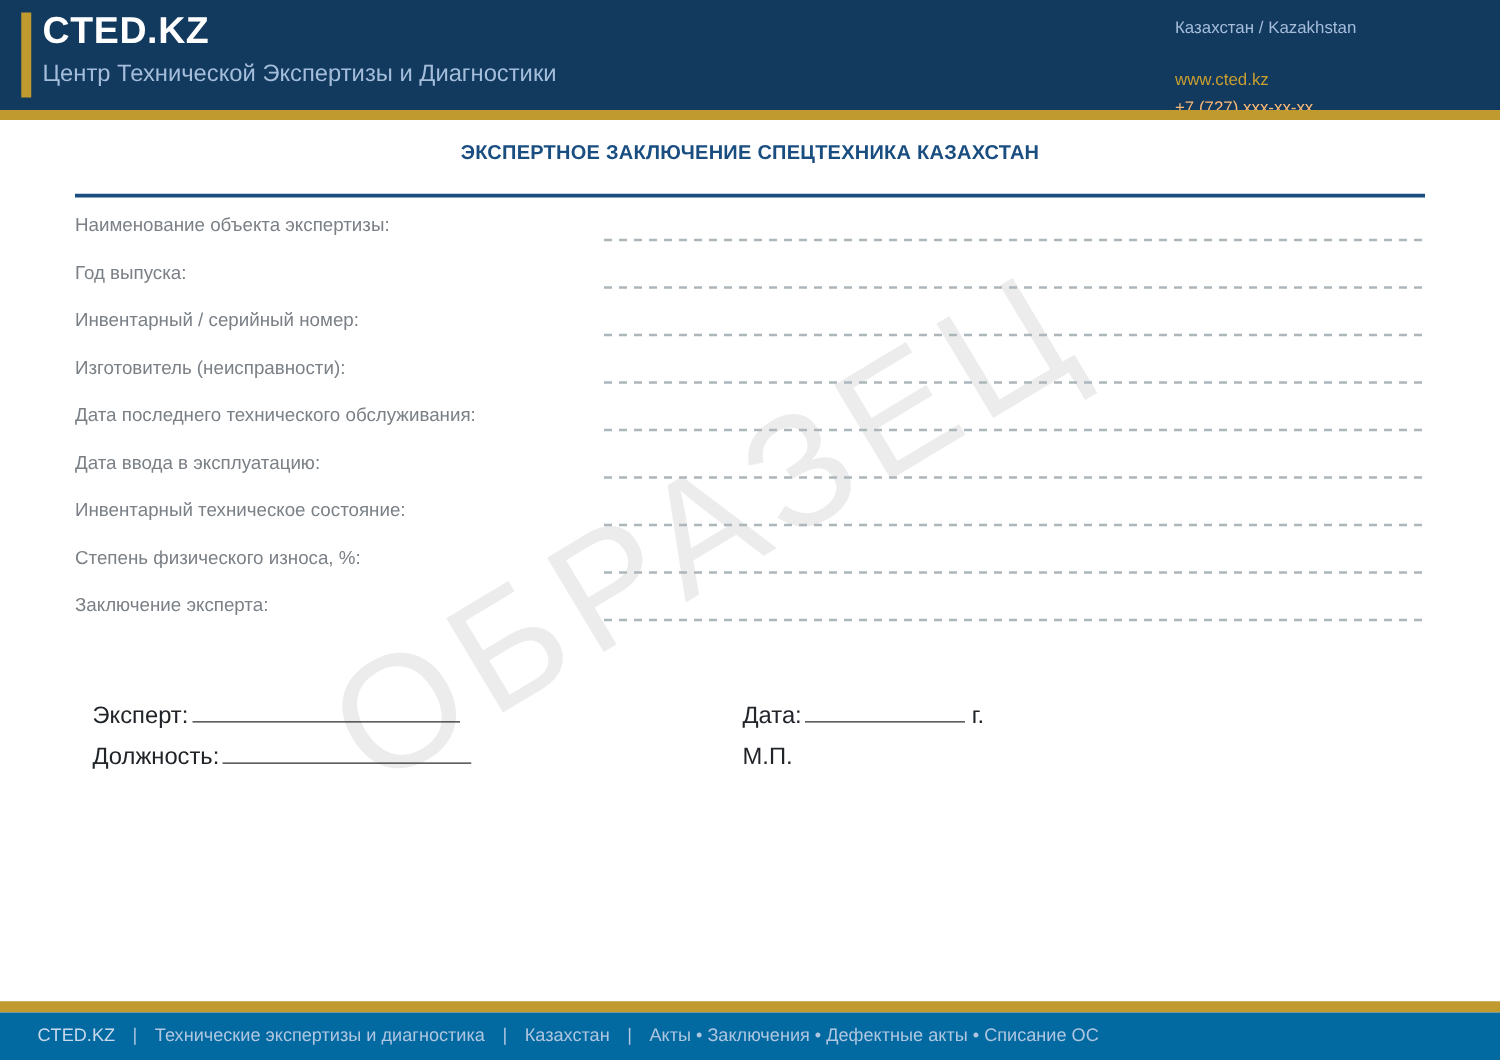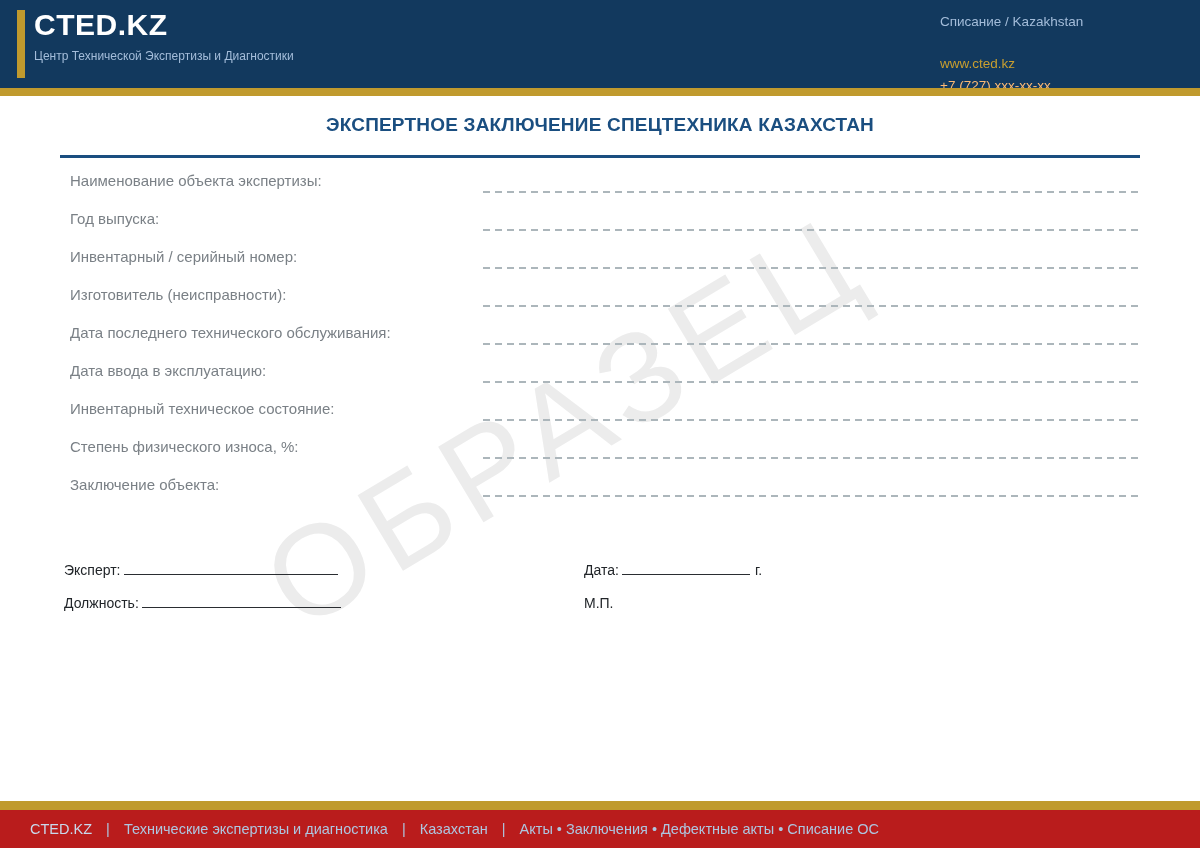--- a/index.html
+++ b/index.html
@@ -18,38 +18,38 @@
   .header-accent {
     position:absolute; left:17px; top:10px; width:8px; height:68px;
     background:#C09A2E;
   }
   .logo {
     position:absolute; left:34px; top:8px;
     color:#ffffff; font-size:30px; font-weight:bold; letter-spacing:0.5px;
   }
   .header-subtitle {
     position:absolute; left:34px; top:49px;
-    color:#A4BDDA; font-size:12px;
+    color:#A4BDDA; font-size:19px;
   }
   .contact {
     position:absolute; left:940px; top:11px;
     font-size:13.5px; line-height:22px;
   }
   .contact-region { color:#A4BDDA; }
   .contact-site   { color:#C99F2F; cursor:pointer;margin-top:20px; }
   .contact-phone  { color:#fdba74; }
   .gold-divider {
     position:absolute; top:88px; left:0; width:1200px; height:8px;
     background:#C09A2E;
   }
   
   .doc-title {
     position:absolute; top:114px; left:0; width:1200px;
     text-align:center; color:#1A4E80;
-    font-size:19px; font-weight:bold; letter-spacing:0.2px;
+    font-size:16px; font-weight:bold; letter-spacing:0.2px;
   }
   .title-rule {
     position:absolute; top:155px; left:60px; width:1080px; height:3px;
     background:#1A4E80;
   }
   
   .watermark {
     position:absolute; left:165px; top:348px; width:800px;
     text-align:center;
     transform:rotate(-31deg);
@@ -57,66 +57,66 @@
     color:#ECECEC; z-index:0;
     user-select:none; white-space:nowrap;
   }
   
   .form-rows {
     position:absolute; top:170px; left:0; width:1200px; z-index:1;
   }
   .form-row { position:relative; height:38px; }
   .field-label {
     position:absolute; left:60px; top:2px;
-    font-size:15px; color:#7A8086;margin-left:10px;
+    font-size:15px; color:#7A8086;
   }
   .field-line {
     position:absolute; left:483px; right:60px; top:21px; height:2px;
     background:repeating-linear-gradient(to right,
       #ACB6BB 0, #ACB6BB 7px, transparent 7px, transparent 12px);
   }
   
   .sig {
-    position:absolute; top:562px; left:4px; width:1028px; height:60px;
-    font-size:14px; color:#212529; z-index:1;
+    position:absolute; top:562px; left:14px; width:1028px; height:60px;
+    font-size:19px; color:#212529; z-index:1;
   }
   .sig-expert   { position:absolute; left:60px;  top:0; }
   .sig-date     { position:absolute; left:580px; top:0; }
   .sig-position { position:absolute; left:60px;  top:33px; }
   .sig-stamp    { position:absolute; left:580px; top:33px; }
   .sig-line {
     display:inline-block; height:13px;
     border-bottom:1.6px solid #2A2D31; margin-left:3px;
   }
   .sig-line.w214 { width:214px; }
   .sig-line.w199 { width:199px; }
   .sig-line.w128 { width:128px; margin-right:5px; }
   
   .footer-gold {
     position:absolute; top:801px; left:0; width:1200px; height:9px;
     background:#C09A2E;
   }
   .footer {
     position:absolute; top:810px; left:0; width:1200px; height:38px;
-    background:#b91c1c;
+    background:#0369a1;
     color:#AEC6E0; font-size:14.5px; line-height:38px;
     padding-left:30px; white-space:nowrap;
   }
   .footer .sep { margin:0 10px; color:#AEC6E0; }
   .footer .brand { color:#C9D9EC; }
 </style>
 </head>
 <body>
 
 <div class="header">
   <div class="header-accent"></div>
   <div class="logo">CTED.KZ</div>
   <div class="header-subtitle">Центр Технической Экспертизы и Диагностики</div>
   <div class="contact">
-    <div class="contact-region">Списание / Kazakhstan</div>
+    <div class="contact-region">Казахстан / Kazakhstan</div>
     <div class="contact-site">www.cted.kz</div>
     <div class="contact-phone">+7 (727) xxx-xx-xx</div>
   </div>
 </div>
 <div class="gold-divider"></div>
 
 <div class="watermark">ОБРАЗЕЦ</div>
 
 <div class="doc-title">ЭКСПЕРТНОЕ ЗАКЛЮЧЕНИЕ СПЕЦТЕХНИКА КАЗАХСТАН</div>
 <div class="title-rule"></div>
@@ -148,21 +148,21 @@
   </div>
   <div class="form-row">
     <span class="field-label">Инвентарный техническое состояние:</span>
     <span class="field-line"></span>
   </div>
   <div class="form-row">
     <span class="field-label">Степень физического износа, %:</span>
     <span class="field-line"></span>
   </div>
   <div class="form-row">
-    <span class="field-label">Заключение объекта:</span>
+    <span class="field-label">Заключение эксперта:</span>
     <span class="field-line"></span>
   </div>
 </div>
 
 <div class="sig">
   <div class="sig-expert">
     <span>Эксперт:</span><span class="sig-line w214"></span>
   </div>
   <div class="sig-date">
     <span>Дата:</span><span class="sig-line w128"></span><span>г.</span>

